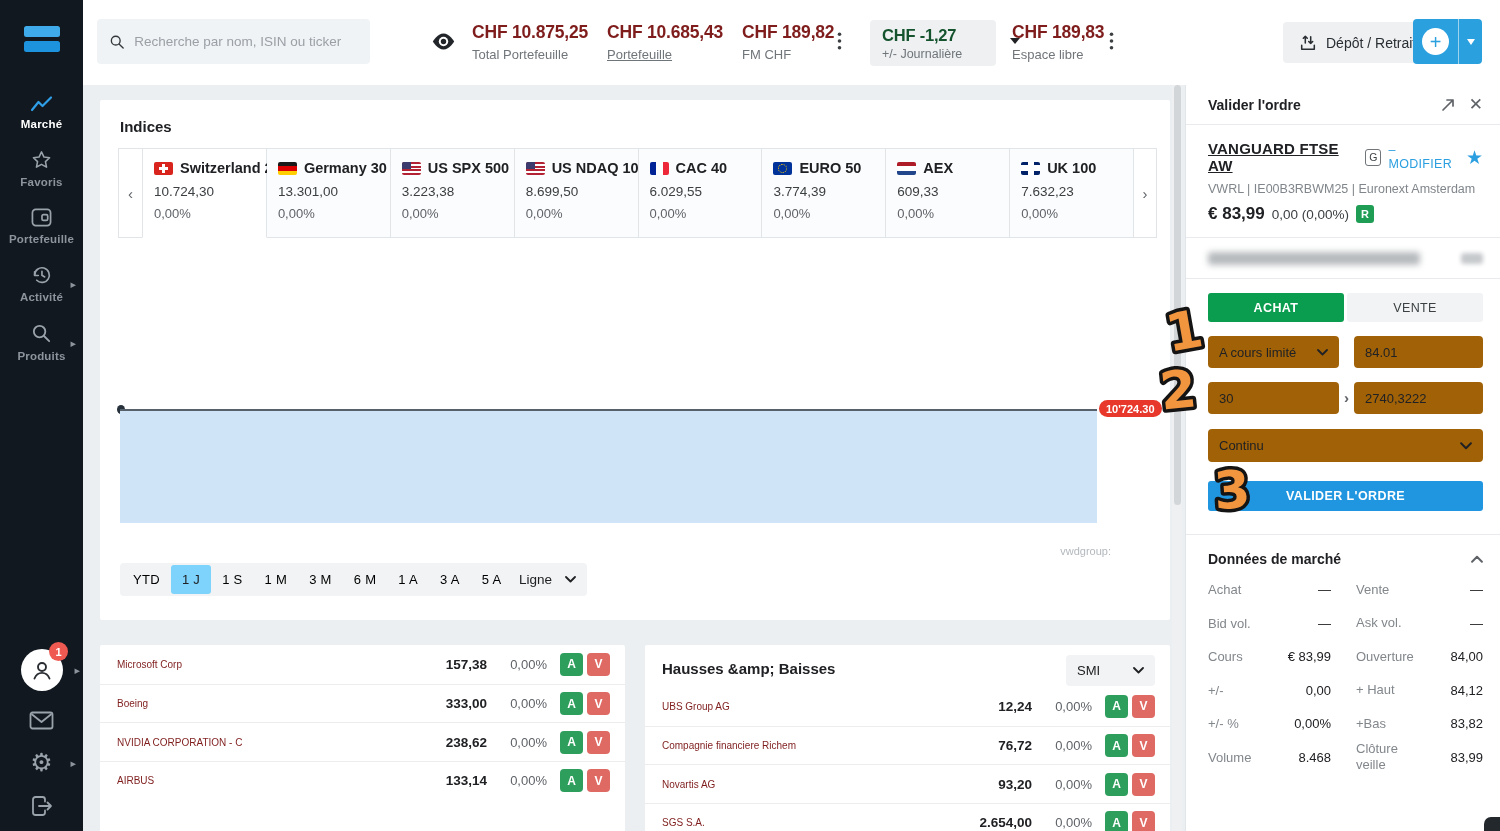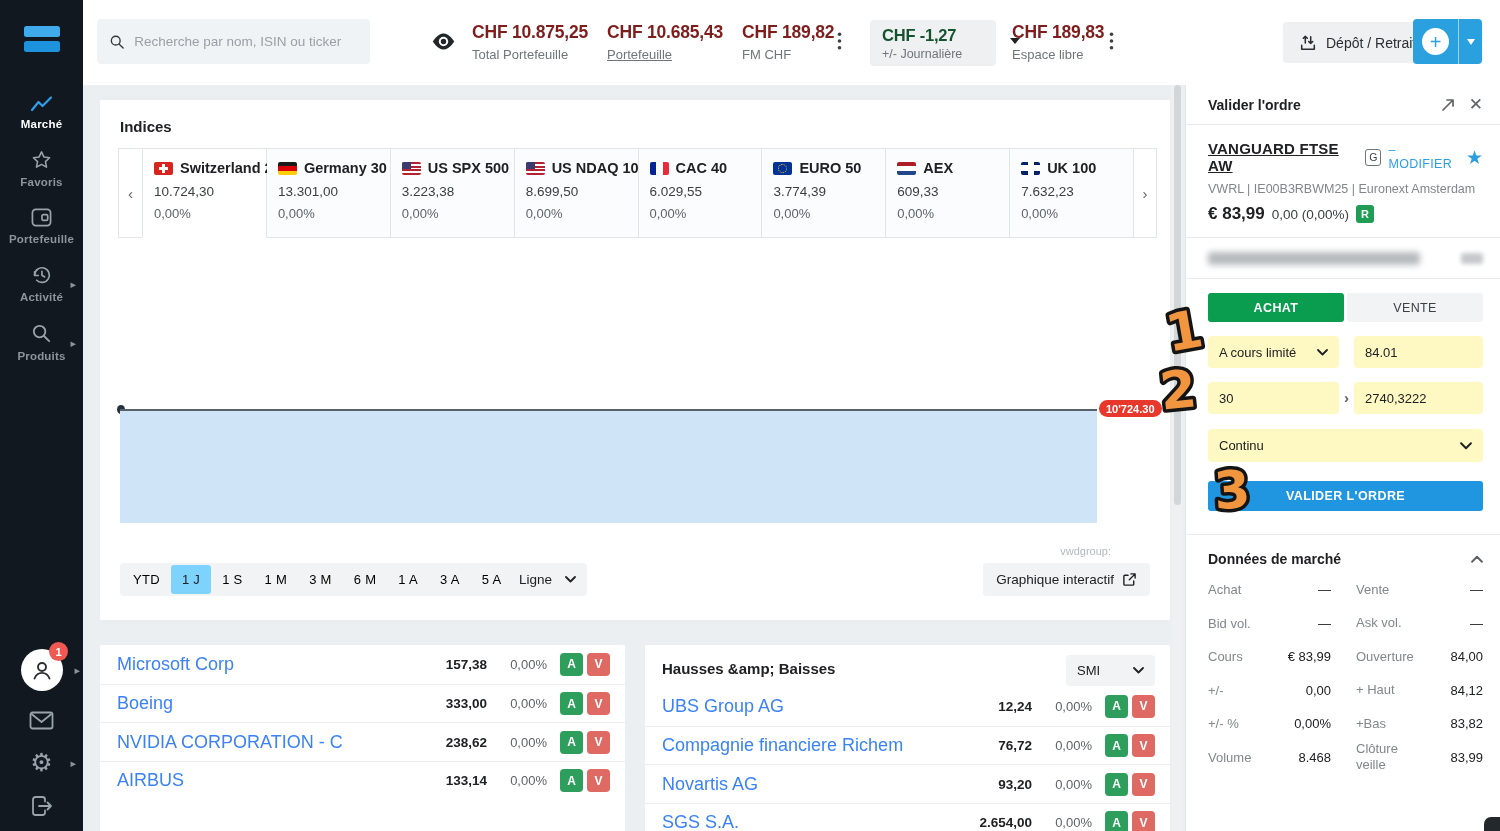--- a/index.html
+++ b/index.html
@@ -89,21 +89,21 @@
   .chart-select { position:absolute; left:388px; top:0; width:79px; height:33px; background:#f1f3f4; border-radius:4px; display:flex; align-items:center; justify-content:space-between; padding:0 11px; font-size:13.5px; color:#202124; cursor:pointer; }
   .interactive-btn { position:absolute; right:0; top:0; height:33px; background:#f1f3f4; border-radius:4px; display:flex; align-items:center; gap:8px; padding:0 13px; font-size:13.5px; color:#202124; cursor:pointer; }
 
   .table-card { top:560px; width:525px; height:300px; }
   .table-card.left { left:17px; }
   .table-card.right { left:562px; }
   .tc-head { display:flex; align-items:center; gap:8px; padding:15px 17px 10px; position:relative; }
   .q-icon { width:17px; height:17px; border-radius:50%; background:#9aa0a6; color:#fff; font-size:11px; font-weight:700; display:flex; align-items:center; justify-content:center; cursor:pointer; }
   .smi-select { position:absolute; right:15px; top:10px; height:31px; width:89px; background:#f1f3f4; border-radius:4px; display:flex; align-items:center; justify-content:space-between; padding:0 11px; font-size:13px; color:#202124; cursor:pointer; }
   .trow { display:flex; align-items:center; height:38.7px; padding:0 15px 0 17px; border-top:1px solid #ededee; cursor:pointer; }
-  .trow .tname { flex:1; font-size:18px; color:#3b82f6; white-space:nowrap; overflow:hidden; }
+  .trow .tname { flex:1; font-size:10px; color:#7f1d1d; white-space:nowrap; overflow:hidden; }
   .trow .tprice { width:78px; text-align:right; font-size:13.5px; font-weight:700; color:#202124; }
   .trow .tchg { width:60px; text-align:right; font-size:13px; color:#5f6368; }
   .av { width:23px; height:23px; border-radius:4px; color:#fff; font-size:12px; font-weight:700; display:flex; align-items:center; justify-content:center; margin-left:4px; cursor:pointer; }
   .av.buy { background:#2e9e5c; margin-left:13px; }
   .av.sell { background:#df6a64; }
 
   
   .scroll-strip { position:absolute; left:1172px; top:85px; width:10px; height:746px; background:#eef0f1; }
   .scroll-thumb { position:absolute; left:1.5px; top:0; width:7px; height:420px; border-radius:4px; background:#d3d6d8; }
 
@@ -127,21 +127,21 @@
   .r-badge { width:18px; height:18px; border-radius:3px; background:#1f9d55; color:#fff; font-size:11px; font-weight:700; display:flex; align-items:center; justify-content:center; }
   .blur-row { height:40px; display:flex; align-items:center; padding:0 17px 0 22px; }
   .blur-bar { width:212px; height:13px; border-radius:3px; background:#b6babd; filter:blur(3px); }
   .blur-blob { margin-left:auto; width:22px; height:11px; border-radius:3px; background:#c6c9cc; filter:blur(2px); }
   .order-form { padding:14px 17px 0 22px; }
   .side-tabs { display:flex; gap:3px; }
   .side-tab { flex:1; height:29px; display:flex; align-items:center; justify-content:center; font-size:12.5px; font-weight:700; letter-spacing:.4px; cursor:pointer; border-radius:3px; }
   .side-tab.buy { background:#0b9d4f; color:#fff; }
   .side-tab.sell { background:#f1f3f4; color:#3c4043; font-weight:500; }
   .frow { display:flex; align-items:center; margin-top:14px; gap:0; }
-  .fld { background:#fef9c3; border-radius:4px; height:32px; display:flex; align-items:center; padding:8px 11px; font-size:13px; color:#202124; }
+  .fld { background:#a16207; border-radius:4px; height:32px; display:flex; align-items:center; padding:8px 11px; font-size:13px; color:#202124; }
   .fld.select { justify-content:space-between; cursor:pointer; }
   .fld input { border:0; outline:0; background:transparent; width:100%; font-size:13px; color:#202124; font-family:"Liberation Sans",sans-serif; }
   .w-left { width:131px; }
   .w-right { flex:1; margin-left:15px; }
   .mid-chev { position:absolute; font-size:15px; color:#5f6368; font-weight:700; }
   .qty-row { position:relative; }
   .qty-row .mid-chev { left:136px; top:7px; }
   .full { width:100%; margin-top:15px; height:33px; }
   .submit-btn { margin-top:19px; height:30px; width:100%; background:#2196e0; border:0; border-radius:3px; color:#fff; font-size:12.5px; font-weight:700; letter-spacing:.4px; cursor:pointer; font-family:"Liberation Sans",sans-serif; }
   .panel .divider.below-form { margin-top:23px; }
@@ -406,27 +406,20 @@
           <span class="range">3 A</span>
           <span class="range">5 A</span>
           <span class="range">TOUT</span>
         </div>
         <div class="chart-select">
           <span>Ligne</span>
           <svg width="11" height="7" viewBox="0 0 11 7">
               <path d="M1 1l4.5 4.5L10 1" fill="none" stroke="#202124" stroke-width="1.8" stroke-linecap="round" stroke-linejoin="round"></path>
             </svg>
         </div>
-        <div class="interactive-btn">
-          <span>Graphique interactif</span>
-          <svg width="15" height="15" viewBox="0 0 16 16">
-              <path d="M6.5 3.5H3a1 1 0 0 0-1 1V13a1 1 0 0 0 1 1h8.5a1 1 0 0 0 1-1V9.5" fill="none" stroke="#202124" stroke-width="1.5" stroke-linecap="round"></path>
-              <path d="M9.5 2H14v4.5M14 2L7.8 8.2" fill="none" stroke="#202124" stroke-width="1.5" stroke-linecap="round" stroke-linejoin="round"></path>
-            </svg>
-        </div>
       </div>
     </section>
 
     <section class="card table-card left">
       <div class="trow" style="border-top:0;">
         <span class="tname">Microsoft Corp</span>
         <span class="tprice">157,38</span>
         <span class="tchg">0,00%</span>
         <span class="av buy">A</span>
         <span class="av sell">V</span>

